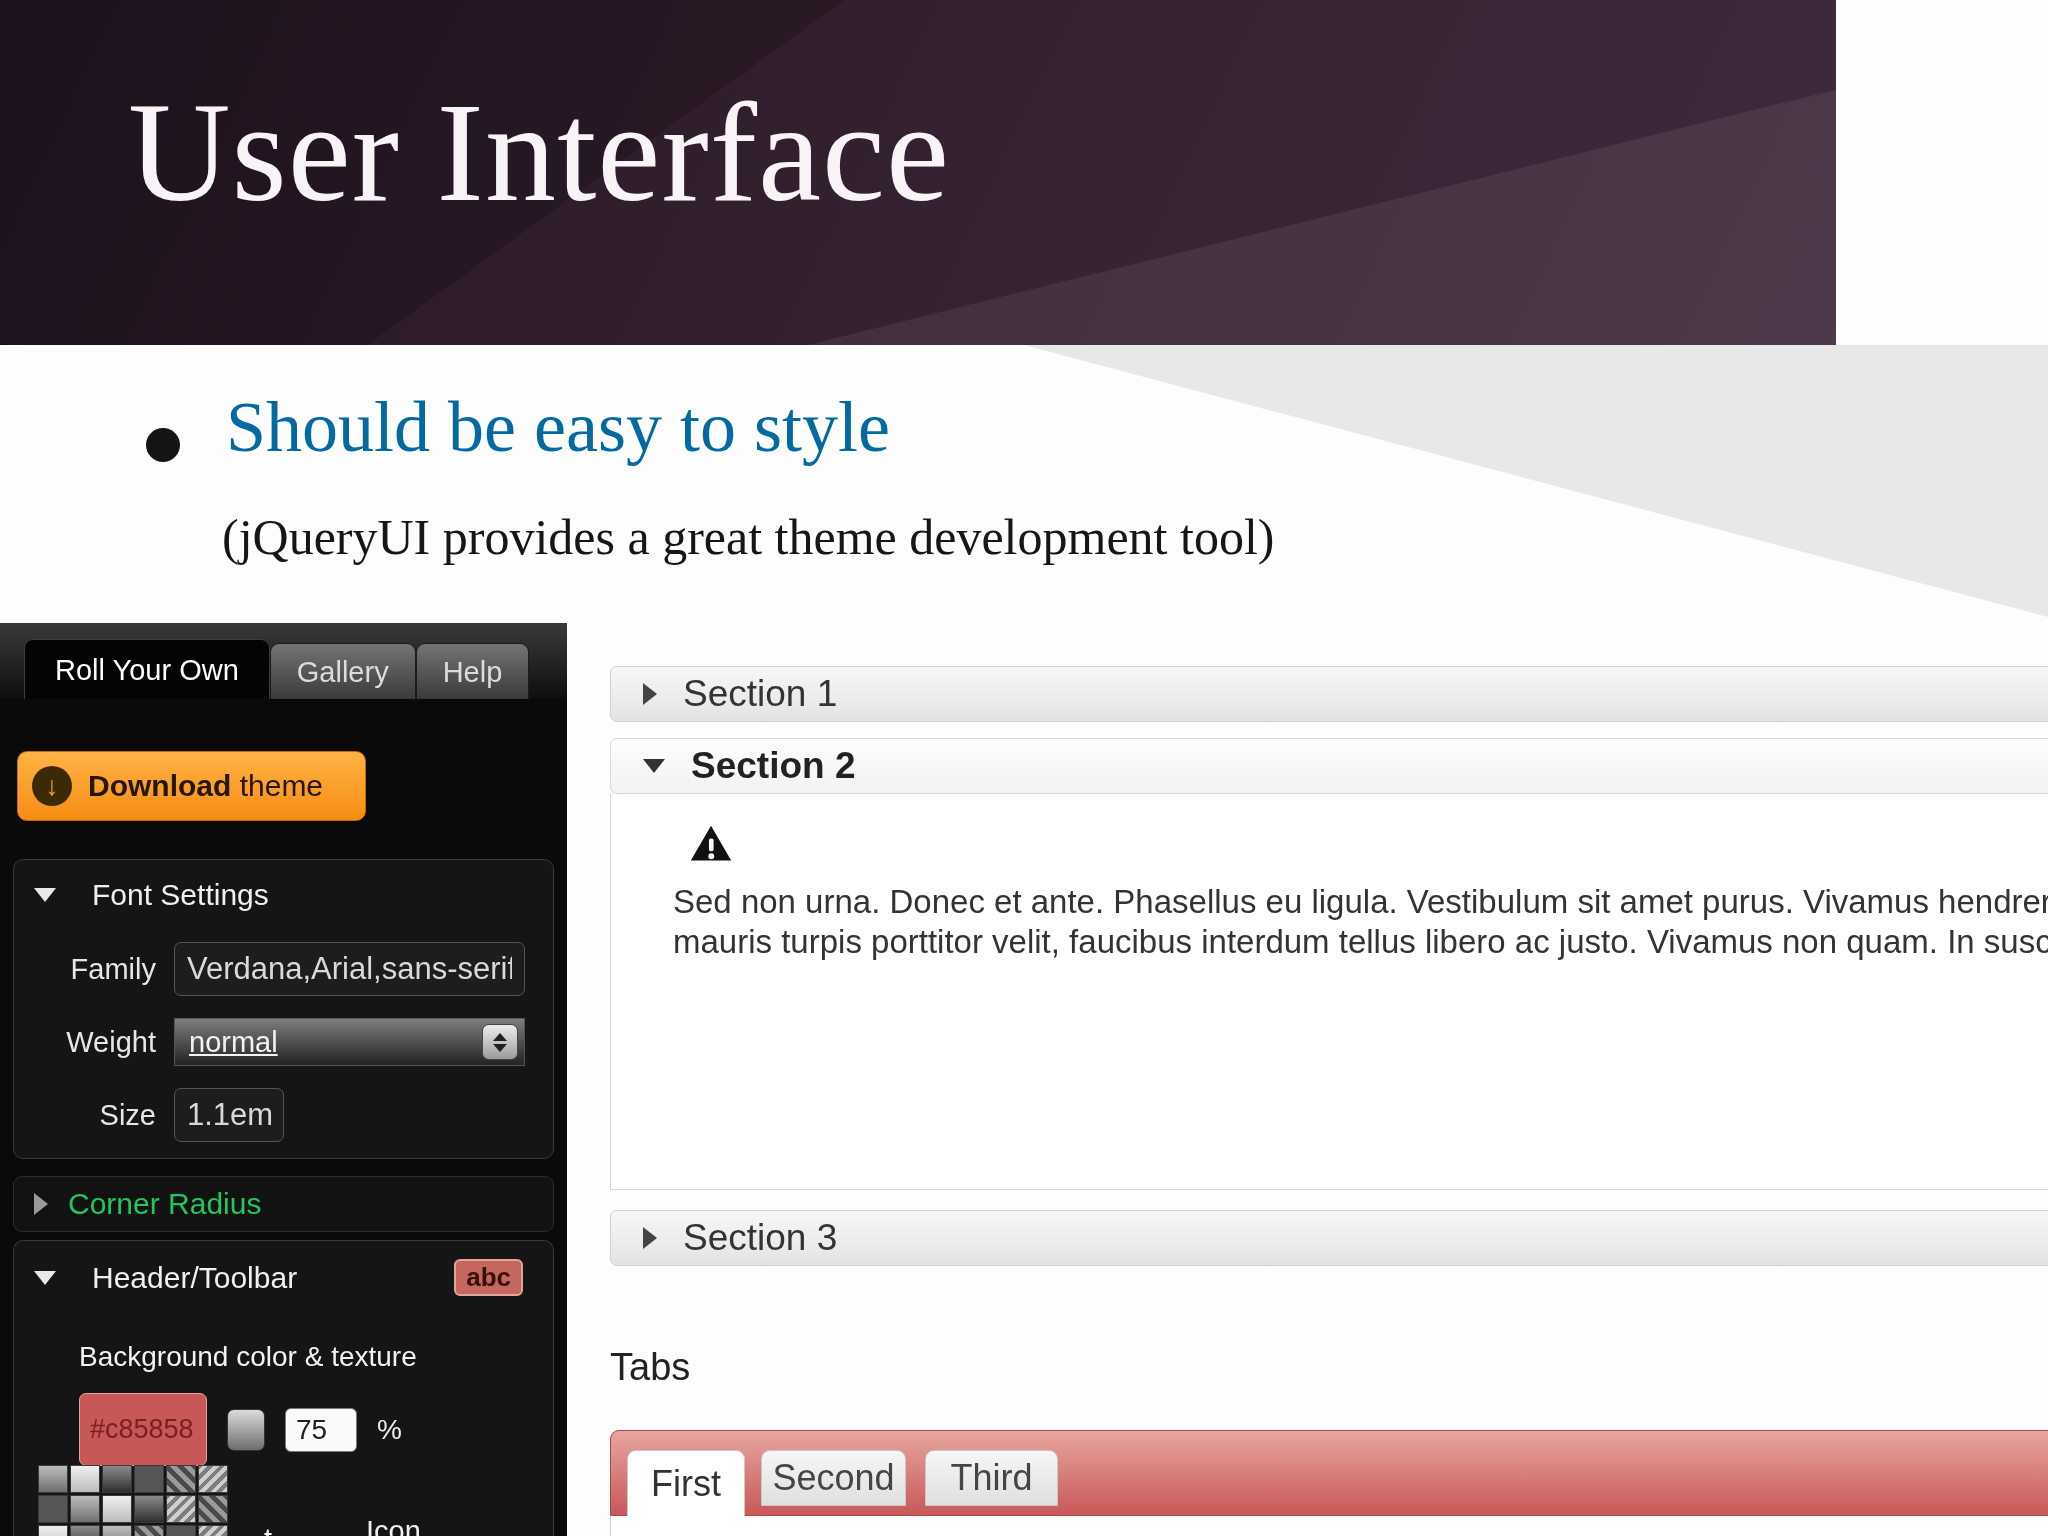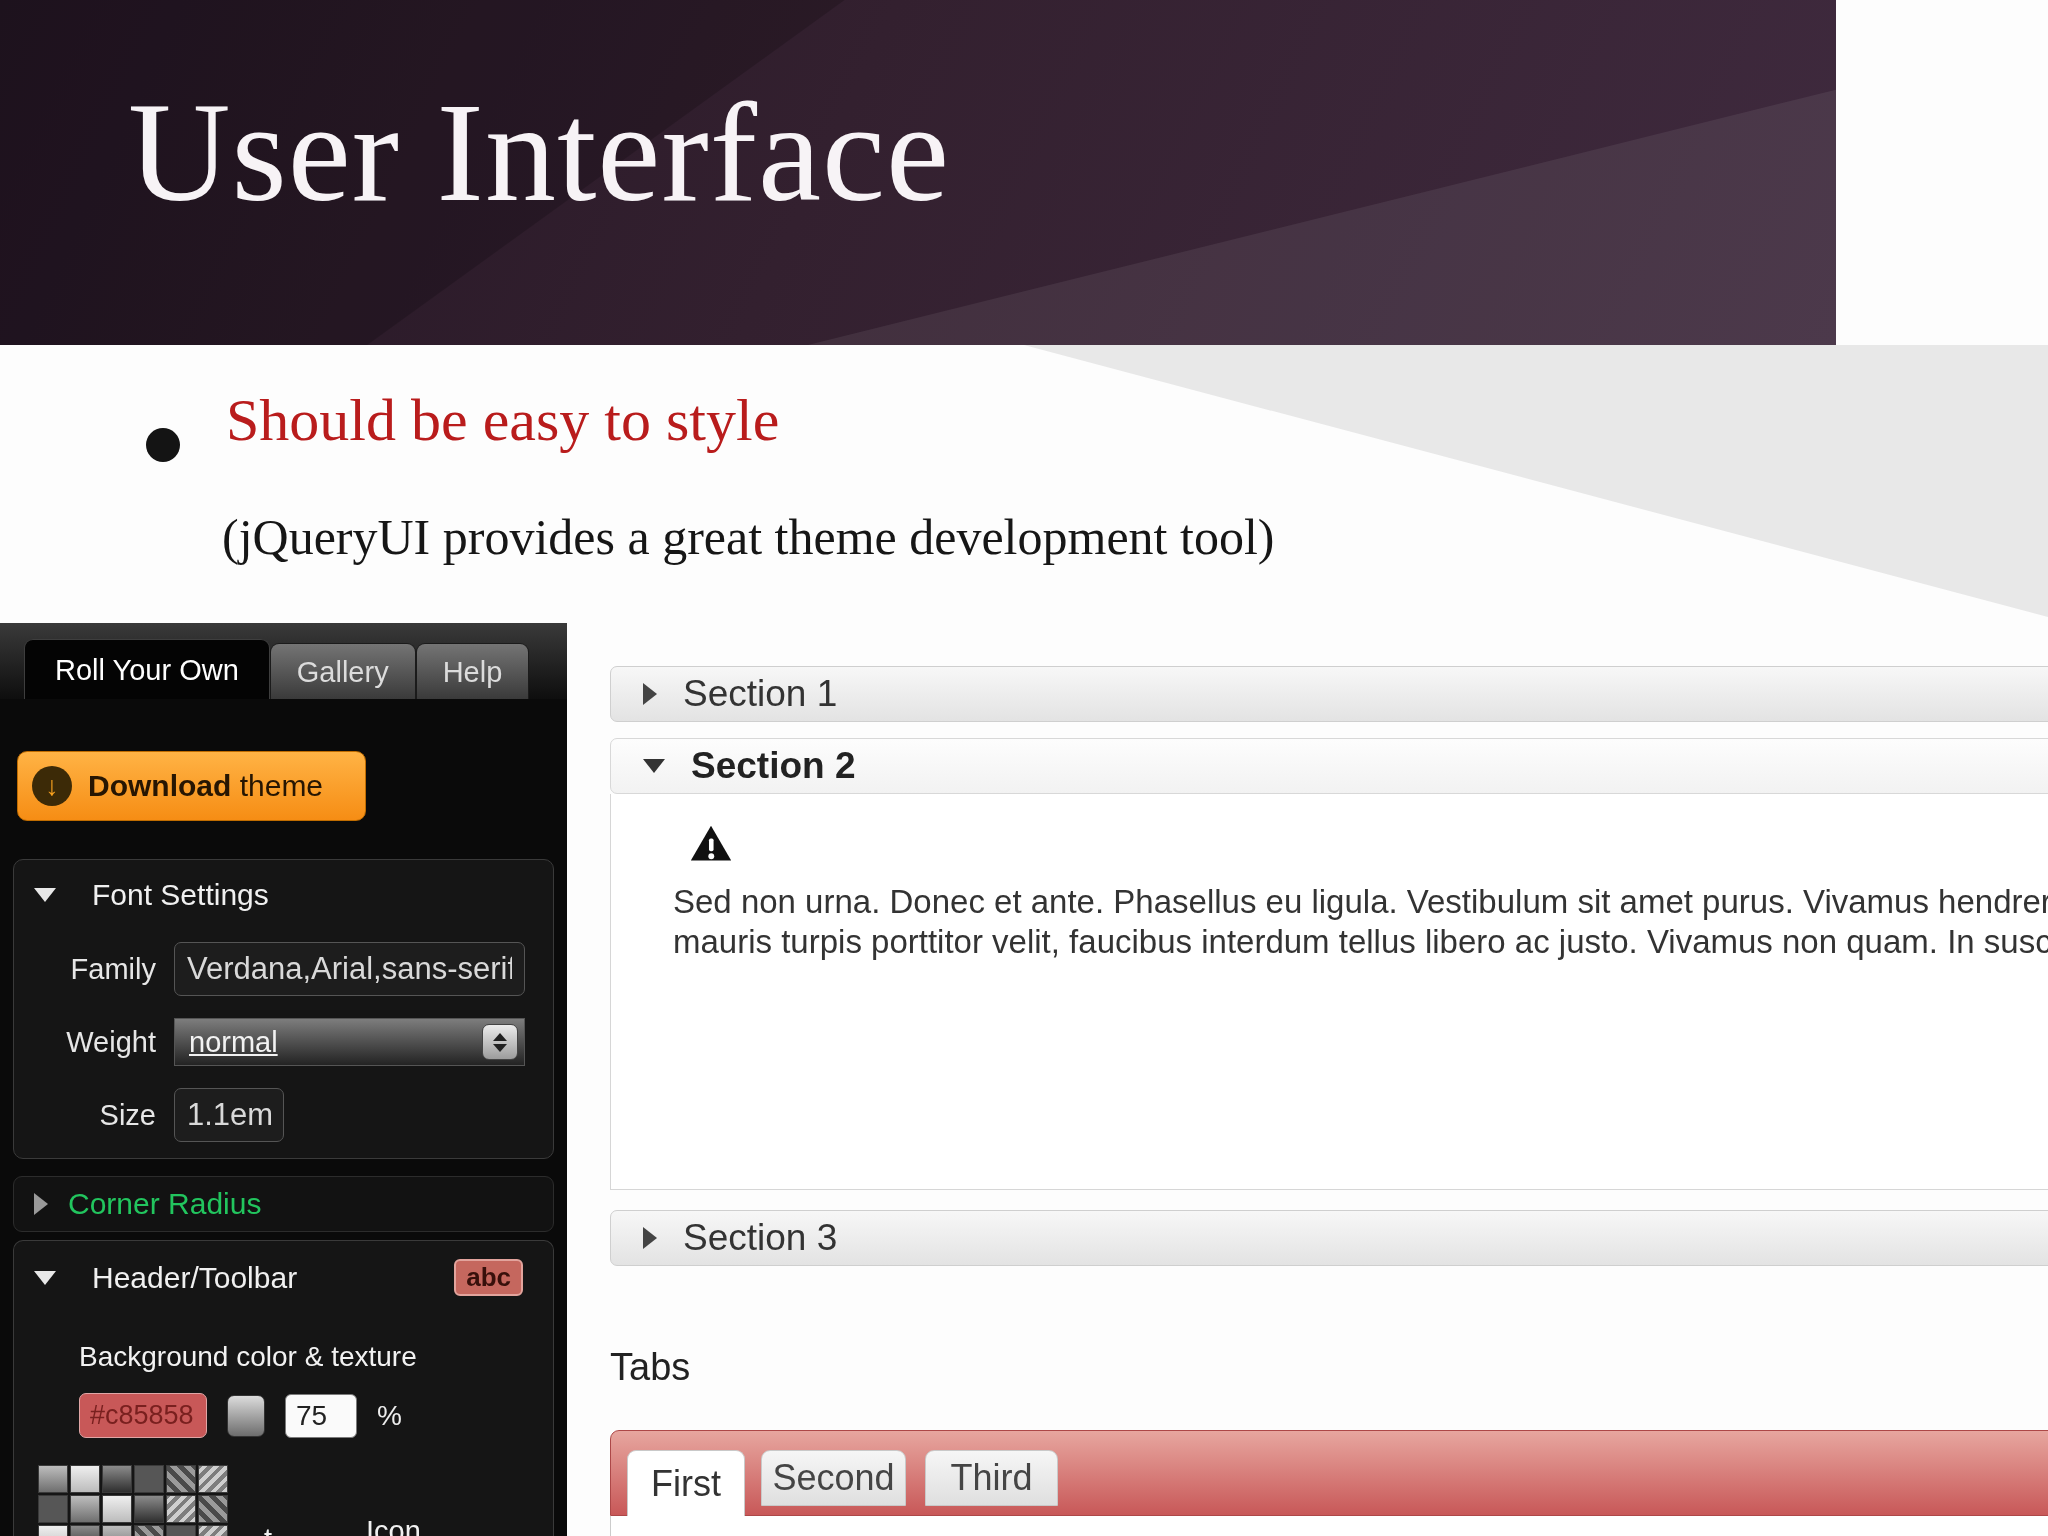--- a/index.html
+++ b/index.html
@@ -16,21 +16,21 @@
     clip-path:polygon(0 0,46% 0,20% 100%,0 100%);}
   .slide-title{position:absolute;left:128px;top:70px;margin:0;
     font-family:"Liberation Serif",serif;font-weight:400;
     font-size:142px;color:#f7f3f6;letter-spacing:1px;}
   .gray-wedge{position:absolute;left:0;top:345px;width:2048px;height:272px;
     background:#e8e8e8;clip-path:polygon(50% 0,100% 0,100% 100%);}
   
   .bullet-dot{position:absolute;left:146px;top:428px;width:34px;height:34px;
     border-radius:50%;background:#141414;}
   .bullet-text{position:absolute;left:226px;top:386px;
-    font-family:"Liberation Serif",serif;font-size:60px;color:#b91c1c;}
+    font-family:"Liberation Serif",serif;font-size:72px;color:#0369a1;}
   .sub-text{position:absolute;left:222px;top:508px;
     font-family:"Liberation Serif",serif;font-size:50px;color:#161616;}
   
   .themeroller{position:absolute;left:0;top:623px;width:567px;height:913px;
     background:#0a0a0a;overflow:hidden;}
   .tr-tabstrip{position:absolute;left:0;top:0;width:100%;height:76px;
     background:linear-gradient(#3a3a3a,#0e0e0e);
     display:flex;align-items:flex-end;padding-left:24px;box-sizing:border-box;}
   .tr-tab{height:56px;line-height:56px;padding:0 26px;font-size:29px;color:#dcdcdc;
     background:linear-gradient(#747474,#3a3a3a);border:1px solid #1b1b1b;border-bottom:none;
@@ -78,21 +78,21 @@
     background:#121212;border:1px solid #2c2c2c;border-radius:9px;box-sizing:border-box;
     display:flex;align-items:center;gap:20px;padding-left:20px;
     color:#22c55e;font-size:30px;cursor:pointer;}
   .sec-headtoolbar{top:617px;height:310px;border-bottom:none;border-radius:10px 10px 0 0;}
   .badge-abc{margin-left:auto;margin-right:14px;background:#c5675e;
     border:2px solid #e2a39c;border-radius:6px;color:#38100b;
     font-size:26px;font-weight:bold;padding:1px 10px;}
   .bg-label{position:absolute;left:65px;top:100px;color:#f2f2f2;font-size:28px;}
   .color-row{position:absolute;left:65px;top:152px;display:flex;align-items:center;gap:20px;}
   .color-input{width:128px;background:#c85858;border:1px solid #e0a6a6;border-radius:7px;
-    color:#79201f;font-size:27px;padding:6px 10px;font-family:"Liberation Sans",sans-serif;box-sizing:border-box;}
+    color:#79201f;font-size:27px;padding:20px 10px;font-family:"Liberation Sans",sans-serif;box-sizing:border-box;}
   .mini-btn{width:36px;height:40px;border-radius:7px;border:1px solid #333;
     background:linear-gradient(#dcdcdc,#6d6d6d);cursor:pointer;}
   .opacity-input{width:72px;background:#fafafa;border:1px solid #7a7a7a;border-radius:6px;
     color:#222;font-size:28px;padding:5px 10px;font-family:"Liberation Sans",sans-serif;box-sizing:border-box;}
   .pct{color:#ededed;font-size:28px;}
   .texture-grid{position:absolute;left:24px;top:224px;display:grid;
     grid-template-columns:repeat(6,30px);grid-auto-rows:28px;gap:2px;}
   .tex{border:1px solid #3a3a3a;box-sizing:border-box;cursor:pointer;}
   .tex.a{background:linear-gradient(#bdbdbd,#6f6f6f);}
   .tex.b{background:linear-gradient(#8b8b8b,#2f2f2f);}

